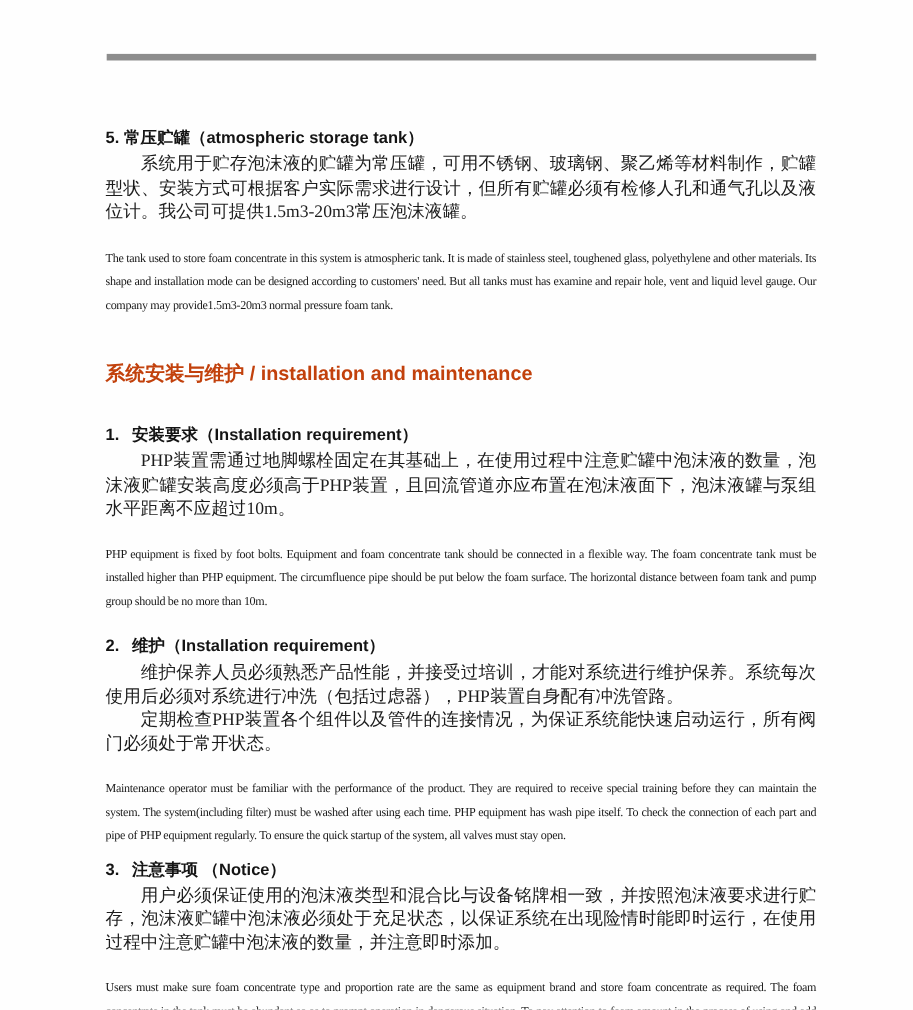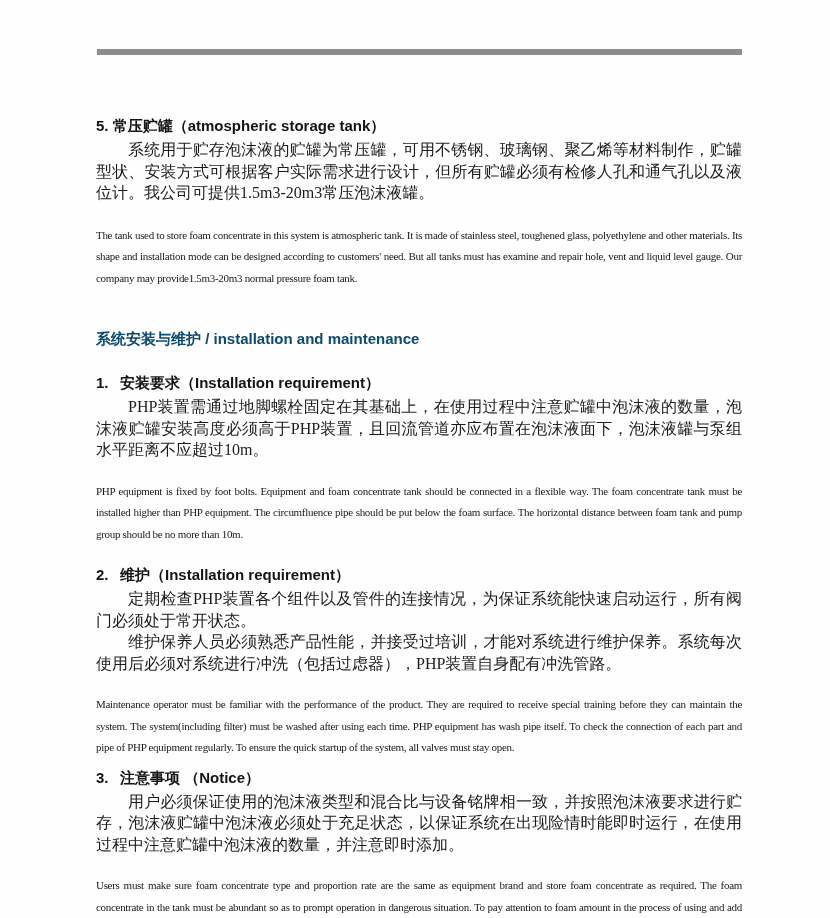--- a/index.html
+++ b/index.html
@@ -32,44 +32,44 @@
     font-weight: bold;
     font-size: 15px;
     line-height: 19px;
     color: #141414;
     margin: 0;
   }
   .tank-heading { margin-top: 116px; }
   .h-blue {
     font-family: "Liberation Sans", "DejaVu Sans", sans-serif;
     font-weight: bold;
-    font-size: 15px;
+    font-size: 18px;
     line-height: 20px;
-    color: #0c4a6e;
+    color: #c2410c;
     margin: 40px 0 0 0;
   }
   .zh {
     font-size: 16px;
     line-height: 21.5px;
     text-align: justify;
     text-indent: 2em;
     margin: 4px 0 0 0;
   }
   .zh + .zh { margin-top: 0; }
   .en {
     font-size: 11px;
     letter-spacing: -0.3px;
     line-height: 21.5px;
     text-align: justify;
     margin: 20px 0 0 0;
     color: #1a1a1a;
   }
   .tank-en { margin-top: 21px; }
   .item-heading { margin-top: 20px; }
-  .item-heading-1 { margin-top: 24px; }
+  .item-heading-1 { margin-top: 37px; }
   .item-heading-3 { margin-top: 9px; }
   .item-num { display: inline-block; min-width: 24px; }
 </style>
 </head>
 <body>
 
 <div class="page">
 
   <div class="divider"></div>
 
@@ -88,22 +88,22 @@
         <span class="item-num">1.</span><span>安装要求（Installation requirement）</span>
       </h3>
       <p class="zh">PHP装置需通过地脚螺栓固定在其基础上，在使用过程中注意贮罐中泡沫液的数量，泡沫液贮罐安装高度必须高于PHP装置，且回流管道亦应布置在泡沫液面下，泡沫液罐与泵组水平距离不应超过10m。</p>
       <p class="en">PHP equipment is fixed by foot bolts. Equipment and foam concentrate tank should be connected in a flexible way. The foam concentrate tank must be installed higher than PHP equipment. The circumfluence pipe should be put below the foam surface. The horizontal distance between foam tank and pump group should be no more than 10m.</p>
     </div>
 
     <div>
       <h3 class="h-sans item-heading">
         <span class="item-num">2.</span><span>维护（Installation requirement）</span>
       </h3>
+      <p class="zh">维护保养人员必须熟悉产品性能，并接受过培训，才能对系统进行维护保养。系统每次使用后必须对系统进行冲洗（包括过虑器），PHP装置自身配有冲洗管路。</p>
       <p class="zh">定期检查PHP装置各个组件以及管件的连接情况，为保证系统能快速启动运行，所有阀门必须处于常开状态。</p>
-      <p class="zh">维护保养人员必须熟悉产品性能，并接受过培训，才能对系统进行维护保养。系统每次使用后必须对系统进行冲洗（包括过虑器），PHP装置自身配有冲洗管路。</p>
       <p class="en">Maintenance operator must be familiar with the performance of the product. They are required to receive special training before they can maintain the system. The system(including filter) must be washed after using each time. PHP equipment has wash pipe itself. To check the connection of each part and pipe of PHP equipment regularly. To ensure the quick startup of the system, all valves must stay open.</p>
     </div>
 
     <div>
       <h3 class="h-sans item-heading item-heading-3">
         <span class="item-num">3.</span><span>注意事项 （Notice）</span>
       </h3>
       <p class="zh">用户必须保证使用的泡沫液类型和混合比与设备铭牌相一致，并按照泡沫液要求进行贮存，泡沫液贮罐中泡沫液必须处于充足状态，以保证系统在出现险情时能即时运行，在使用过程中注意贮罐中泡沫液的数量，并注意即时添加。</p>
       <p class="en">Users must make sure foam concentrate type and proportion rate are the same as equipment brand and store foam concentrate as required. The foam concentrate in the tank must be abundant so as to prompt operation in dangerous situation. To pay attention to foam amount in the process of using and add in time.</p>
     </div>

